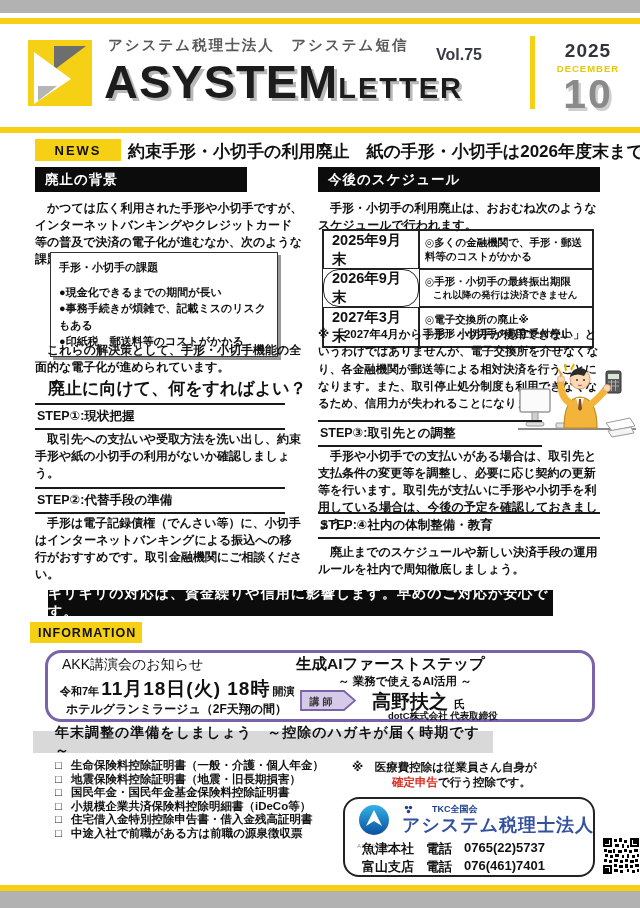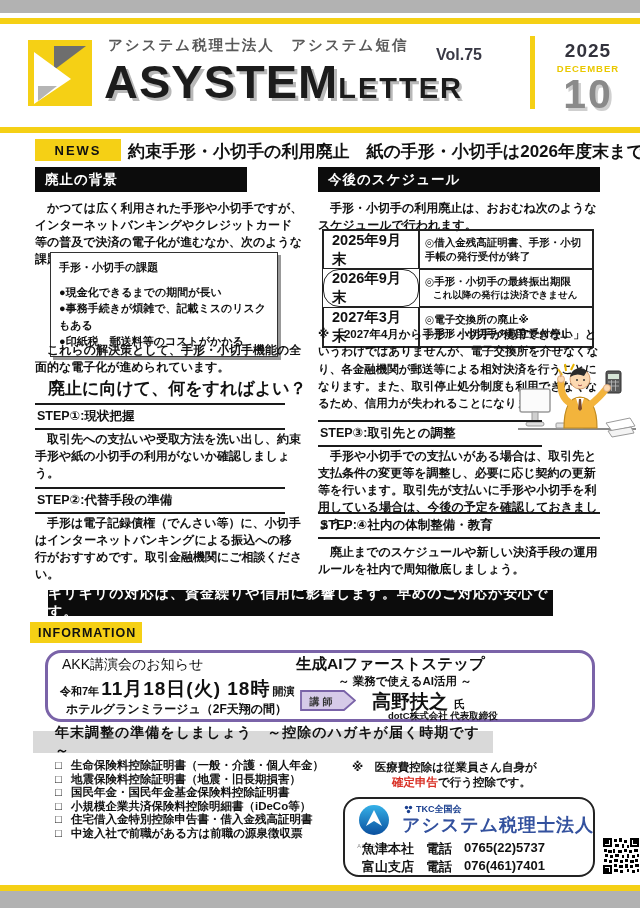--- a/index.html
+++ b/index.html
@@ -61,21 +61,21 @@
 
   
   .gray-heading{background:#d9d9d9;font-size:14px;font-weight:800;display:flex;align-items:center;padding-left:22px;letter-spacing:1px;}
   .checklist{font-size:11.5px;font-weight:600;line-height:13.6px;}
   .check-item{display:flex;gap:9px;}
   .note1{font-size:11.5px;font-weight:700;}
   .note-red{color:#d93025;}
 
   
   .company-box{border:2px solid #222;border-radius:16px;background:#fff;}
-  .tkc-row{display:flex;align-items:center;gap:3px;font-size:9px;font-weight:bold;color:#1a3f8f;}
+  .tkc-row{display:flex;align-items:center;gap:19px;font-size:9px;font-weight:bold;color:#1a3f8f;}
   .company-name{font-size:18px;font-weight:800;color:#33519e;letter-spacing:1px;}
   .office-row{display:flex;gap:12px;font-size:13px;font-weight:800;}
   .logo-caption{font-size:5.5px;color:#888;text-align:center;letter-spacing:1px;}
 </style>
 </head>
 <body>
 
 <div class="page">
 
   <div class="abs bar-gray" style="left:0;top:0;width:640px;height:13px;"></div>
@@ -121,21 +121,21 @@
   <div class="abs para" style="left:35px;top:431px;width:268px;">　取引先への支払いや受取方法を洗い出し、約束手形や紙の小切手の利用がないか確認しましょう。</div>
   <div class="abs step-head" style="left:35px;top:487px;width:250px;">STEP②:代替手段の準備</div>
   <div class="abs para" style="left:35px;top:515px;width:268px;">　手形は電子記録債権（でんさい等）に、小切手はインターネットバンキングによる振込への移行がおすすめです。取引金融機関にご相談ください。</div>
 
   <div class="abs sec-head" style="left:318px;top:167px;width:282px;height:25px;">今後のスケジュール</div>
   <div class="abs para" style="left:318px;top:200px;width:282px;">　手形・小切手の利用廃止は、おおむね次のようなスケジュールで行われます。</div>
 
   <div class="abs sch-table" style="left:322px;top:229px;width:272px;">
     <div class="sch-cell sch-date" style="height:31px;">2025年9月末</div>
     <div class="sch-cell" style="height:31px;">
-      <div class="sch-line">◎借入金残高証明書、手形・小切手帳の発行受付が終了</div>
+      <div class="sch-line">◎多くの金融機関で、手形・郵送料等のコストがかかる</div>
     </div>
     <div class="sch-cell sch-date" style="height:30px;border-radius:16px;">2026年9月末</div>
     <div class="sch-cell" style="height:30px;">
       <div class="sch-line">◎手形・小切手の最終振出期限</div>
       <div class="sch-line sch-sub">これ以降の発行は決済できません</div>
     </div>
     <div class="sch-cell sch-date" style="height:32px;">2027年3月末</div>
     <div class="sch-cell" style="height:32px;">
       <div class="sch-line">◎電子交換所の廃止※</div>
       <div class="sch-line">◎手形・小切手の取立受付停止</div>

